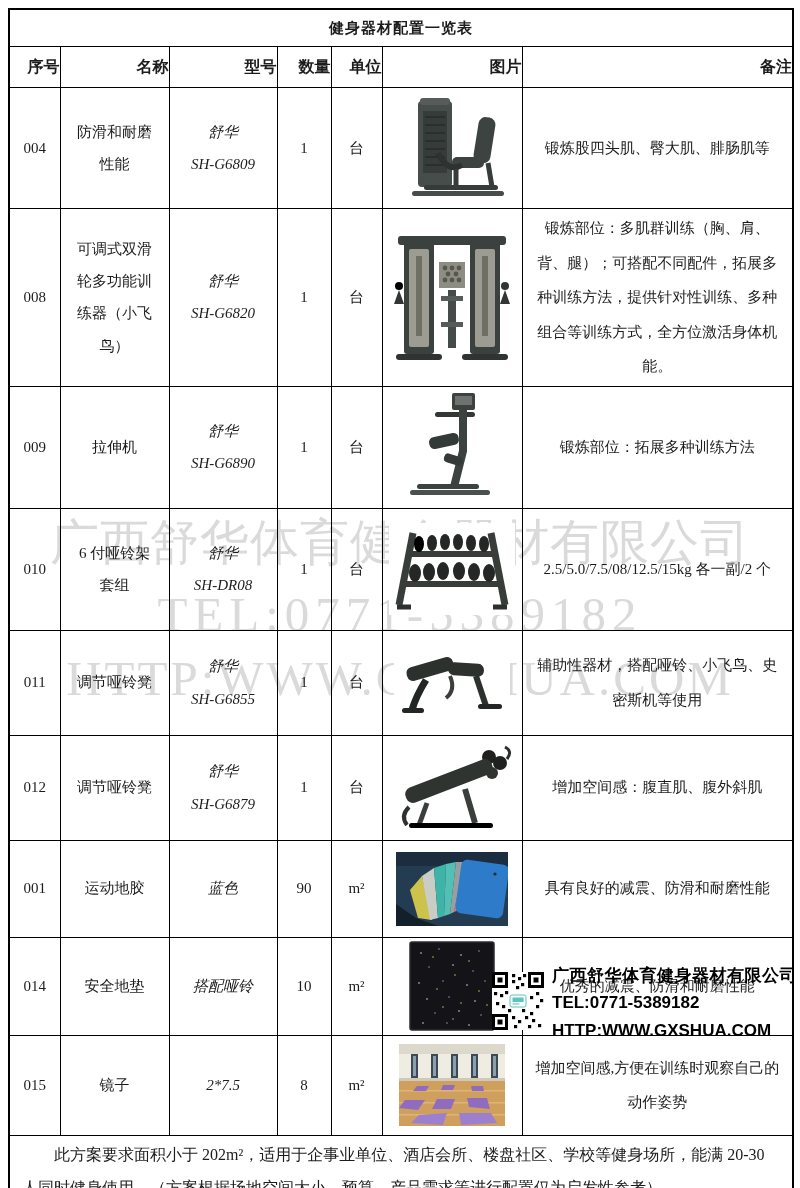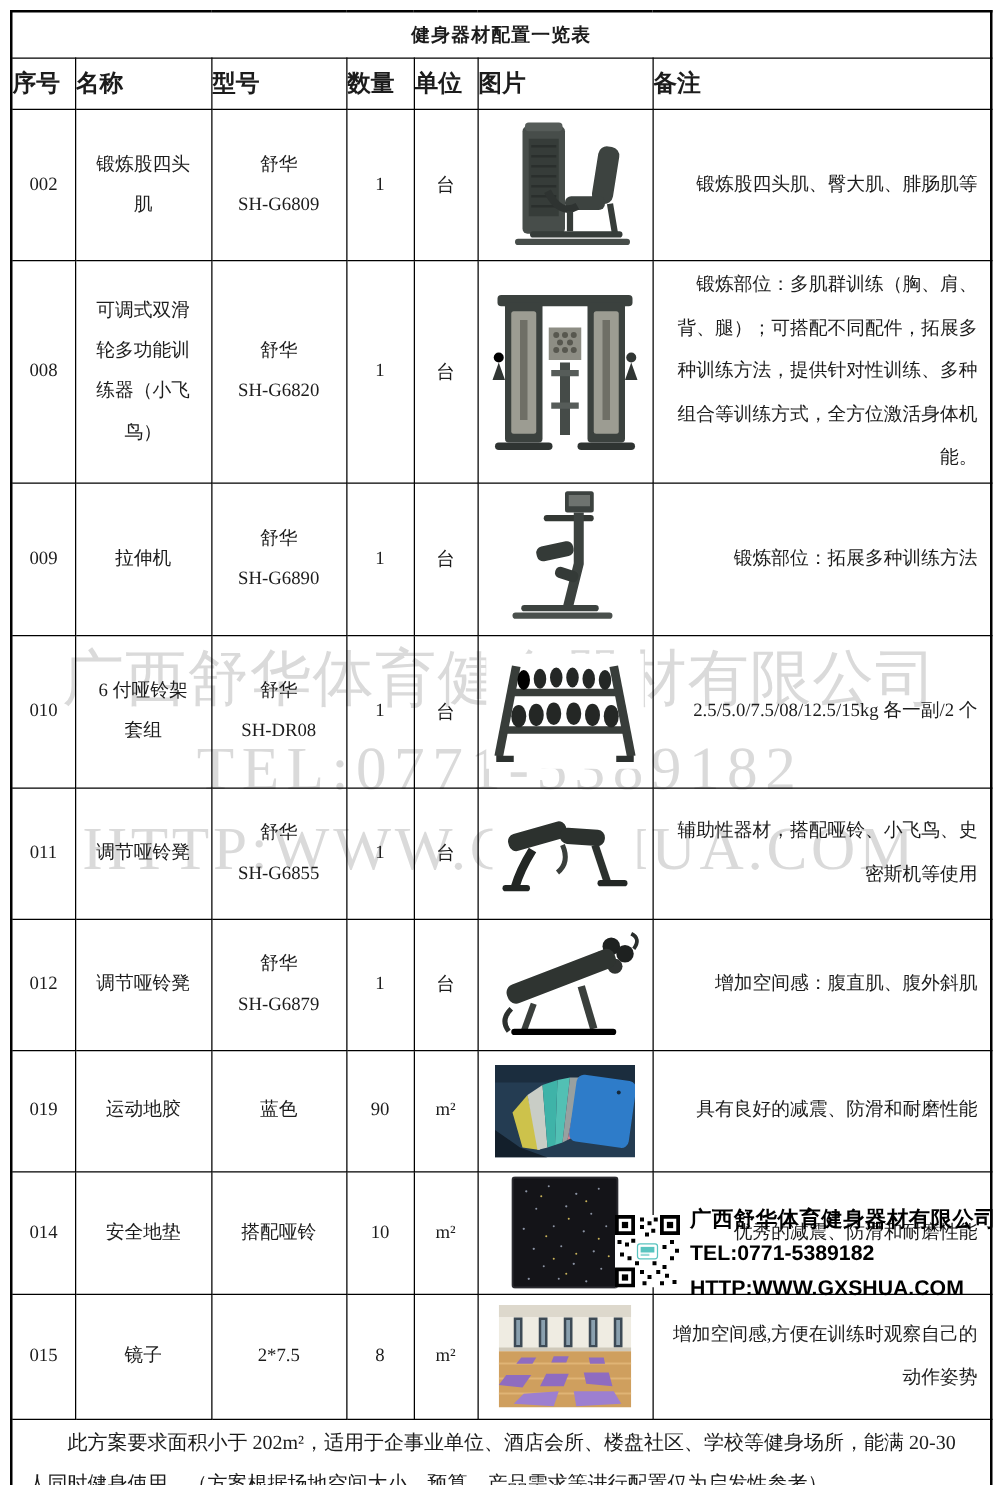--- a/index.html
+++ b/index.html
@@ -6,27 +6,27 @@
   .page{position:relative;width:800px;height:1188px;background:#ffffff;overflow:hidden;
         font-family:"Liberation Serif",serif;color:#1c1c1c;margin:0 auto;}
 
   table.sheet{position:absolute;left:8px;top:8px;width:784px;border-collapse:collapse;
         table-layout:fixed;z-index:1;background:transparent;}
   .sheet td,.sheet th{border:1.5px solid #000;padding:0;overflow:hidden;}
   table.sheet{border:2px solid #000;}
 
   .title-cell{height:36px;font-family:Liberation Serif, serif;font-weight:bold;
         font-size:22px;text-align:center;letter-spacing:1px;margin-top:32px;}
-  tr.head th{height:40px;font-size:19px;font-weight:bold;text-align:left;}
+  tr.head th{height:40px;font-size:16px;font-weight:bold;text-align:right;}
 
   .sheet td{font-size:15px;text-align:center;vertical-align:middle;}
   td.c-name{line-height:2.15;padding:0 11px;}
-  td.c-model{line-height:2.15;padding:0 4px;}
+  td.c-model{line-height:2.15;padding:0 4px;font-style:italic;}
   .model-line:empty{display:none;}
-  td.c-remark{text-align:right;padding:2px 10px;line-height:2.3;}
+  td.c-remark{text-align:center;padding:2px 10px;line-height:2.3;}
   td.c-img{text-align:center;vertical-align:middle;}
   td.c-img svg{position:relative;z-index:2;vertical-align:middle;}
   svg.whitebg{background:#fff;}
 
   td.footer-cell{text-align:left;vertical-align:middle;padding:2px 12px;}
   .footer-text{font-size:16px;line-height:2.1;text-indent:2em;}
 
   .wm{position:absolute;z-index:0;color:#dadada;white-space:nowrap;left:50%;
       transform:translateX(-50%);font-family:"Liberation Serif",serif;}
   .wm1{top:510px;font-size:49px;letter-spacing:1px;}
@@ -68,22 +68,22 @@
       <th>序号</th>
       <th>名称</th>
       <th>型号</th>
       <th>数量</th>
       <th>单位</th>
       <th>图片</th>
       <th>备注</th>
     </tr>
 
     <tr style="height:121px">
-      <td>002</td>
-      <td class="c-name">锻炼股四头肌</td>
+      <td>004</td>
+      <td class="c-name">防滑和耐磨性能</td>
       <td class="c-model">
         <div class="model-line">舒华</div>
         <div class="model-line">SH-G6809</div>
       </td>
       <td>1</td>
       <td>台</td>
       <td class="c-img">
         <svg class="whitebg" width="112" height="106" viewBox="0 0 112 106">
           <rect x="22" y="6" width="34" height="86" rx="4" fill="#474d4a"></rect>
           <rect x="27" y="16" width="24" height="62" fill="#363c39"></rect>
@@ -241,21 +241,21 @@
           <path d="M76 50 L86 84" stroke="#3a3f3c" stroke-width="6"></path>
           <path d="M38 64 L30 86" stroke="#3a3f3c" stroke-width="5"></path>
           <path d="M20 68 q-9 9 -2 18" stroke="#2c302e" stroke-width="4" fill="none"></path>
           <rect x="20" y="84" width="84" height="5" rx="2.5" fill="#23272 5"></rect>
         </svg>
       </td>
       <td class="c-remark">增加空间感：腹直肌、腹外斜肌</td>
     </tr>
 
     <tr style="height:97px">
-      <td>019</td>
+      <td>001</td>
       <td class="c-name">运动地胶</td>
       <td class="c-model">
         <div class="model-line">蓝色</div>
 
       </td>
       <td>90</td>
       <td>m²</td>
       <td class="c-img">
         <svg width="112" height="74" viewBox="0 0 112 74">
           <rect width="112" height="74" fill="#243c52"></rect>

